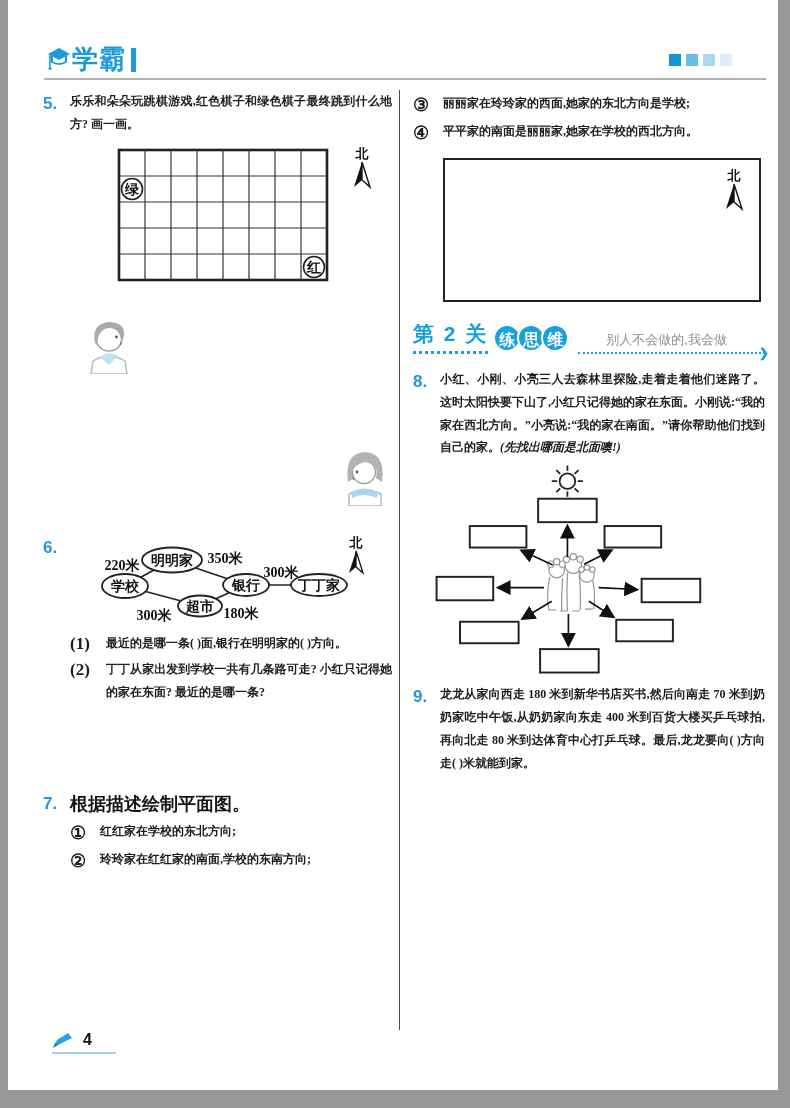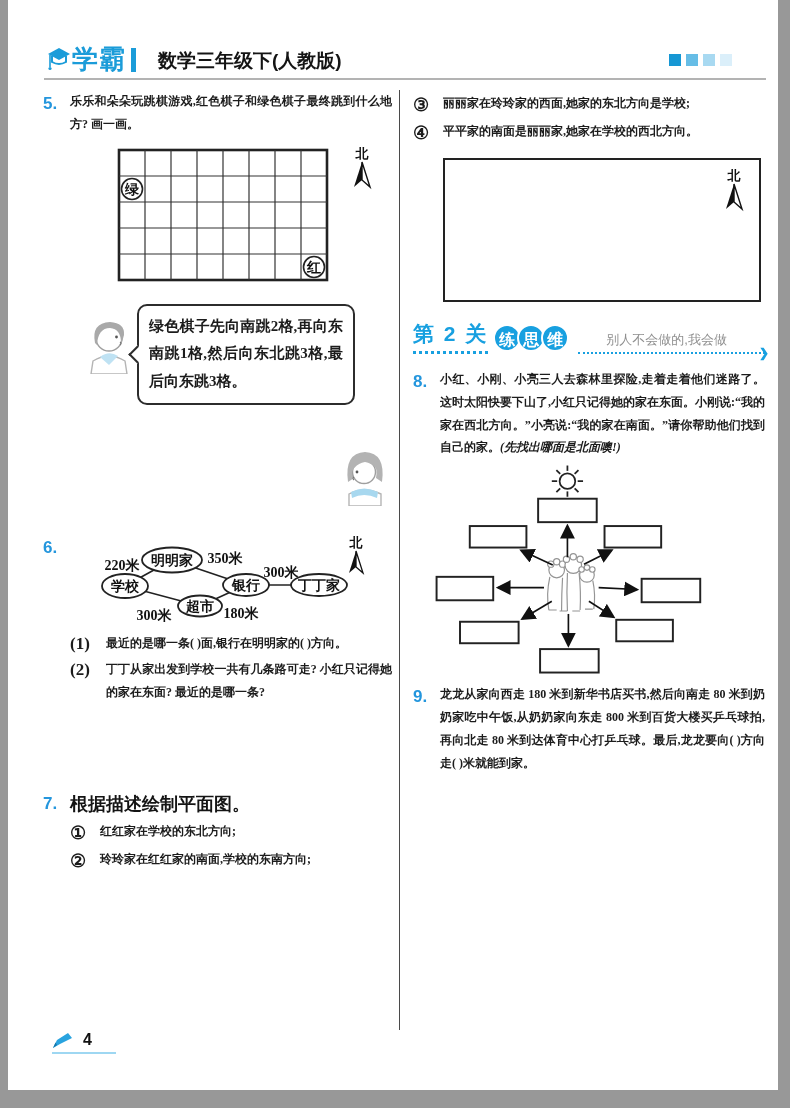--- a/index.html
+++ b/index.html
@@ -92,21 +92,20 @@
     <div class="brand">
       <svg class="cap-icon" width="22" height="26" viewBox="0 0 22 26">
         <polygon points="11,1 22,7 11,13 0,7" fill="#1b9cd9"></polygon>
         <path d="M4 9 L4 15 Q11 19 18 15 L18 9" fill="none" stroke="#1b9cd9" stroke-width="2"></path>
         <path d="M2 8 L2 20" stroke="#1b9cd9" stroke-width="1.6" fill="none"></path>
         <circle cx="2" cy="21.5" r="1.6" fill="#1b9cd9"></circle>
       </svg>
       <span class="brand-text">学霸</span>
       <span class="brand-bar"></span>
     </div>
-    <div class="header-title">数学三年级下(人教版)</div>
     <div class="squares">
         <i class="sq1"></i>
         <i class="sq2"></i>
         <i class="sq3"></i>
         <i class="sq4"></i>
       </div>
     <div class="header-rule"></div>
 
     <div class="content">
 
@@ -147,24 +146,20 @@
 
         <div class="bub-row bub1">
           <svg class="avatar-boy" width="46" height="58" viewBox="0 0 46 58">
             <circle cx="26" cy="22" r="13" fill="#fff" stroke="#9f9f9f" stroke-width="1.4"></circle>
             <path d="M12 27 Q8 7 27 6 Q42 7 41 19 Q40 24 38 27 Q38 13 27 12 Q15 12 14 29 Z" fill="#a9a9a9"></path>
             <circle cx="33.5" cy="21" r="1.4" fill="#555"></circle>
             <path d="M37 26 q2 1.5 0 3" stroke="#777" stroke-width="1.1" fill="none"></path>
             <path d="M10 45 Q26 35 42 45 L44 58 L8 58 Z" fill="#fff" stroke="#b5b5b5" stroke-width="1.4"></path>
             <path d="M17 41 L26 49 L35 40 Q26 34 17 41 Z" fill="#bfe2f3"></path>
           </svg>
-          <div class="bubble bubble-green">
-            <i class="tail tail-left"></i>
-            <span>绿色棋子先向南跳2格,再向东南跳1格,然后向东北跳3格,最后向东跳3格。</span>
-          </div>
         </div>
 
         <div class="bub-row bub2">
           <svg class="avatar-girl" width="46" height="58" viewBox="0 0 46 58">
             <path d="M5 34 Q1 5 22 4 Q43 5 39 34 L33 30 Q36 13 22 11 Q8 13 11 30 Z" fill="#b3b3b3"></path>
             <circle cx="21" cy="24" r="11.5" fill="#fff" stroke="#9f9f9f" stroke-width="1.4"></circle>
             <path d="M7 32 Q4 8 22 7 Q40 8 37 32 Q35 16 22 14 Q9 16 7 32 Z" fill="#b3b3b3"></path>
             <circle cx="14" cy="24" r="1.4" fill="#555"></circle>
             <path d="M11 29 q-2 1.5 0 3" stroke="#777" stroke-width="1.1" fill="none"></path>
             <path d="M6 46 Q21 38 38 46 L38 58 L6 58 Z" fill="#fff" stroke="#b5b5b5" stroke-width="1.4"></path>
@@ -322,21 +317,21 @@
             <line x1="128" y1="127" x2="81" y2="127" marker-end="url(#ah8)"></line>
             <line x1="184" y1="127" x2="223" y2="129" marker-end="url(#ah8)"></line>
             <line x1="136" y1="141" x2="106" y2="159" marker-end="url(#ah8)"></line>
             <line x1="174" y1="141" x2="199" y2="157" marker-end="url(#ah8)"></line>
             <line x1="153" y1="154" x2="153" y2="186" marker-end="url(#ah8)"></line>
           </g>
         </svg>
 
         <div class="qrow q9-row">
           <span class="qnum">9.</span>
-          <div class="qtext">龙龙从家向西走 180 米到新华书店买书,然后向南走 80 米到奶奶家吃中午饭,从奶奶家向东走 800 米到百货大楼买乒乓球拍,再向北走 80 米到达体育中心打乒乓球。最后,龙龙要向(        )方向走(        )米就能到家。</div>
+          <div class="qtext">龙龙从家向西走 180 米到新华书店买书,然后向南走 70 米到奶奶家吃中午饭,从奶奶家向东走 400 米到百货大楼买乒乓球拍,再向北走 80 米到达体育中心打乒乓球。最后,龙龙要向(        )方向走(        )米就能到家。</div>
         </div>
       </div>
     </div>
 
     <div class="footer">
       <svg width="22" height="17" viewBox="0 0 22 17">
         <path d="M1 16 L5 8 L16 1 L20 6 L8 12 Z" fill="#29a3df"></path>
         <path d="M1 16 L5 13 L3.5 10.5 Z" fill="#1577ab"></path>
       </svg>
       <span class="pgnum">4</span>

